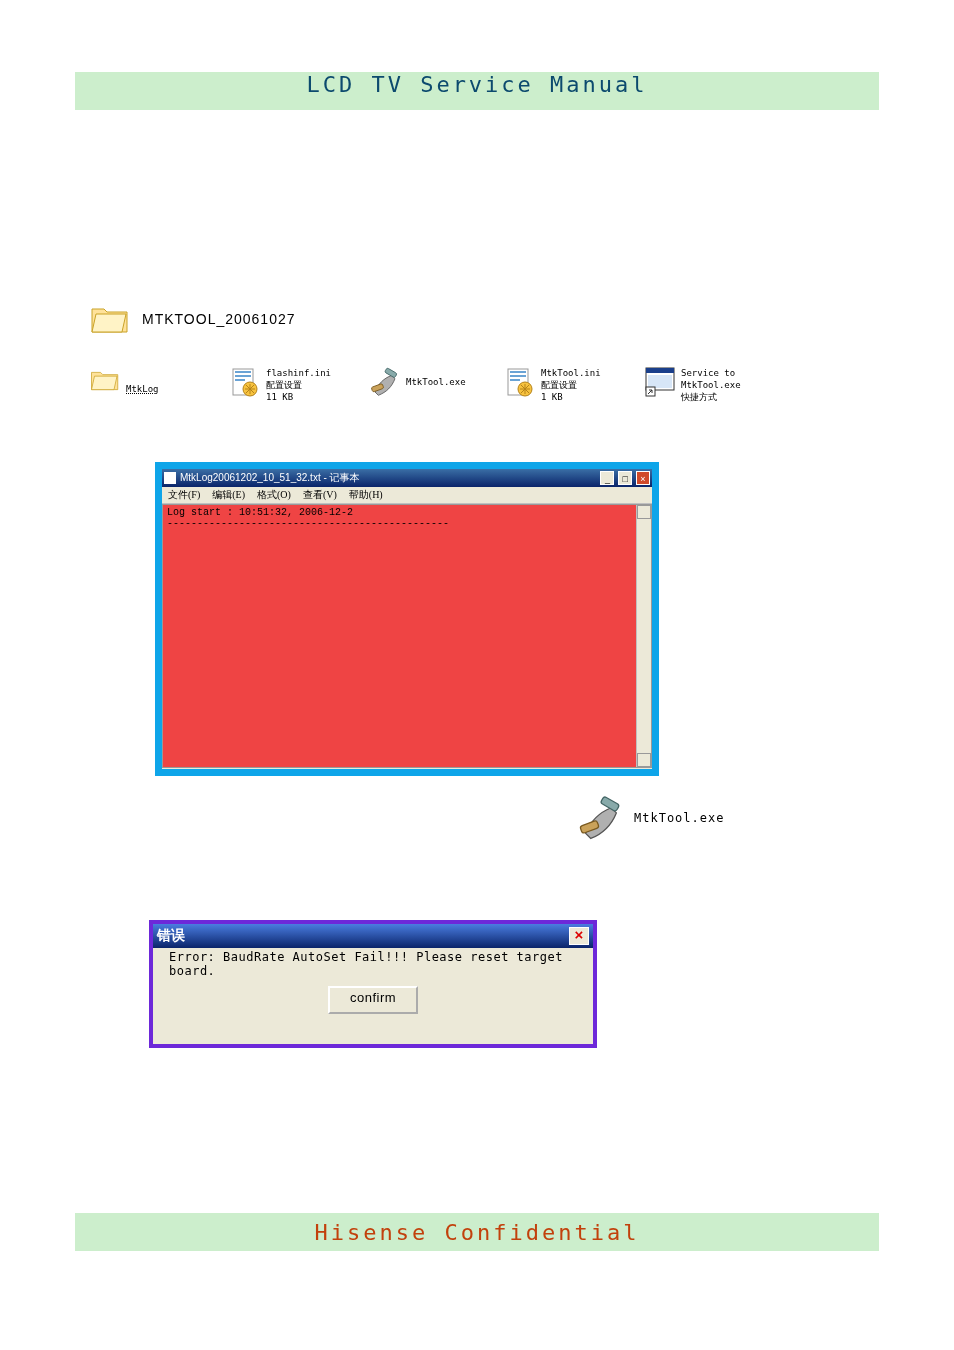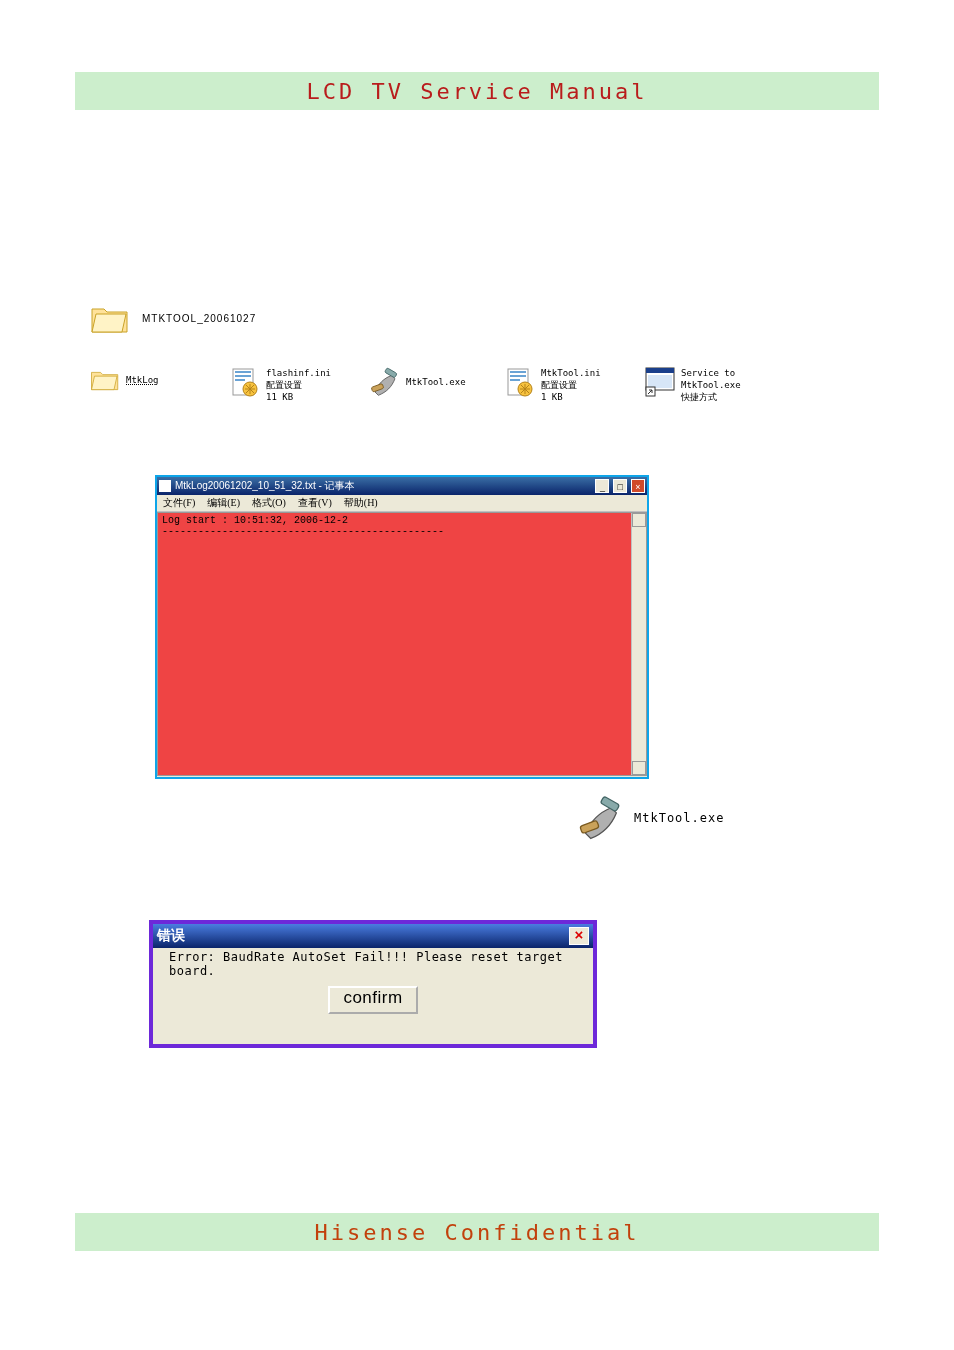--- a/index.html
+++ b/index.html
@@ -1,35 +1,35 @@
 <!DOCTYPE html>
 <html><head>
 <meta charset="utf-8">
 <style>
   html,body{margin:0;padding:0;background:#fff;font-family:"SimSun","NSimSun","MS Song",serif;font-size:12px;color:#000;width:954px}
   .page{width:954px;height:1350px;position:relative;background:#fff}
-  .hdr{position:absolute;left:75px;top:72px;width:804px;height:38px;background:#cceecc;display:flex;align-items:center;justify-content:center;font-family:"SimHei","SimSun",monospace;letter-spacing:3px;font-size:22px;color:#b91c1c}
+  .hdr{position:absolute;left:75px;top:72px;width:804px;height:38px;background:#cceecc;display:flex;align-items:flex-start;justify-content:center;font-family:"SimHei","SimSun",monospace;letter-spacing:3px;font-size:22px;color:#0c4a6e}
   .ftr{position:absolute;left:75px;top:1213px;width:804px;height:38px;background:#cceecc;display:flex;align-items:center;justify-content:center;font-family:"SimHei","SimSun",monospace;letter-spacing:3px;font-size:22px;color:#c2410c}
 
   
   .folder-big{position:absolute;left:90px;top:302px;display:flex;align-items:center}
   .folder-big-img{width:40px;height:33px}
-  .folder-big-lbl{margin-left:12px;font-family:Tahoma,Arial,sans-serif;font-size:10px;letter-spacing:1px}
+  .folder-big-lbl{margin-left:12px;font-family:Tahoma,Arial,sans-serif;font-size:14px;letter-spacing:1px}
 
   
   .icon-row{position:absolute;left:90px;top:367px;width:800px;height:42px}
   .icon-row .cell{position:absolute;top:0;display:flex;align-items:flex-start}
   .ic-lbl{margin-left:6px;font-family:"MS Gothic","SimSun",monospace;font-size:9px;line-height:12px}
   .ic-lbl .l2{display:block}
 
   
   svg{display:block}
 
   
-  .notepad{position:absolute;left:155px;top:475px;width:490px;height:300px;border:2px solid #0ea5e9;background:#ece9d8;font-family:Tahoma,"SimSun",sans-serif;font-size:11px}
+  .notepad{position:absolute;left:155px;top:462px;width:490px;height:300px;border:7px solid #0ea5e9;background:#ece9d8;font-family:Tahoma,"SimSun",sans-serif;font-size:11px}
   .np-title{height:18px;background:linear-gradient(#3a6ea5,#0a246a);padding:0 2px;display:flex;align-items:center;color:#fff;font-size:10px}
   .np-title .doc{width:12px;height:12px;background:#fff;margin-right:4px;display:inline-block}
   .np-title .t{flex:1;white-space:nowrap;overflow:hidden}
   .np-title .btns span{display:inline-block;width:14px;height:14px;margin-left:1px;color:#000;font-size:9px;line-height:14px;text-align:center}
   .np-title .btns .mini{background:#ece9d8;border:1px solid #fff;box-sizing:border-box}
   .np-title .btns .max{background:#ece9d8;border:1px solid #fff;box-sizing:border-box}
   .np-title .btns .cls{background:#d04a2a;border:1px solid #fff;box-sizing:border-box;color:#fff}
   .np-menu{height:16px;background:#ece9d8;border-bottom:1px solid #c0c0c0;display:flex;align-items:center;font-size:10px}
   .np-menu span{margin:0 6px;font-family:"SimSun"}
   .np-body{position:relative;background:#ef4444;height:264px;border:1px solid #999;margin:0;box-sizing:border-box;padding:2px 4px;font-family:"Courier New",monospace;font-size:10px;white-space:pre;overflow:hidden}
@@ -41,21 +41,21 @@
   
   .mtk-below{position:absolute;left:578px;top:795px;display:flex;align-items:center}
   .mtk-below-lbl{margin-left:10px;font-family:"SimSun",monospace;font-size:12px;letter-spacing:1px}
 
   
   .err{position:absolute;left:149px;top:920px;width:440px;height:120px;border:4px solid #6d28d9;background:#ece9d8;font-family:"SimSun","Microsoft YaHei",sans-serif}
   .err-title{height:24px;background:linear-gradient(#4a7de0,#0a246a);display:flex;align-items:center;color:#fff;font-size:14px;font-weight:bold;padding:0 4px}
   .err-title .t{flex:1}
   .err-title .cls{width:20px;height:18px;background:#ece9d8;border:1px solid #fff;box-sizing:border-box;color:#d00;font-weight:bold;font-size:15px;line-height:14px;text-align:center}
   .err-body{padding:2px 16px;font-family:"SimSun",monospace;font-size:12px;letter-spacing:0.5px}
-  .err-btn{display:block;margin:8px auto 0;width:86px;height:24px;border:2px outset #fff;background:#ece9d8;font-family:Tahoma,sans-serif;font-size:17px;text-align:center;line-height:20px}
+  .err-btn{display:block;margin:8px auto 0;width:86px;height:24px;border:2px outset #fff;background:#ece9d8;font-family:Tahoma,sans-serif;font-size:13px;text-align:center;line-height:20px}
 
 </style>
 </head>
 <body>
 
 <div class="page">
 
   <div class="hdr">
     <span>LCD TV Service Manual</span>
   </div>
@@ -68,21 +68,21 @@
     <span class="folder-big-lbl">MTKTOOL_20061027</span>
   </div>
 
   <div class="icon-row">
 
     <div class="cell" style="left:0">
       <svg width="30" height="25" viewBox="0 0 40 33">
         <path d="M2 7h12l3 3h20v20H2z" fill="#ffe29a" stroke="#c9a227"></path>
         <path d="M6 12h30l-4 18H2z" fill="#fff3c6" stroke="#c9a227"></path>
       </svg>
-      <span class="ic-lbl" style="margin-top:7px"><span style="text-decoration:underline dotted">MtkLog</span></span>
+      <span class="ic-lbl" style="margin-top:16px"><span style="text-decoration:underline dotted">MtkLog</span></span>
     </div>
 
     <div class="cell" style="left:140px">
       <svg width="30" height="30" viewBox="0 0 30 30">
         <rect x="3" y="2" width="20" height="26" fill="#fff" stroke="#999"></rect>
         <rect x="5" y="4" width="16" height="2" fill="#6aa3d5"></rect>
         <rect x="5" y="8" width="16" height="2" fill="#6aa3d5"></rect>
         <rect x="5" y="12" width="10" height="2" fill="#6aa3d5"></rect>
         <circle cx="20" cy="22" r="7" fill="#f7c23e" stroke="#b5831a"></circle>
         <path d="M20 17v10M15 22h10M16 18l8 8M24 18l-8 8" stroke="#b5831a"></path>

